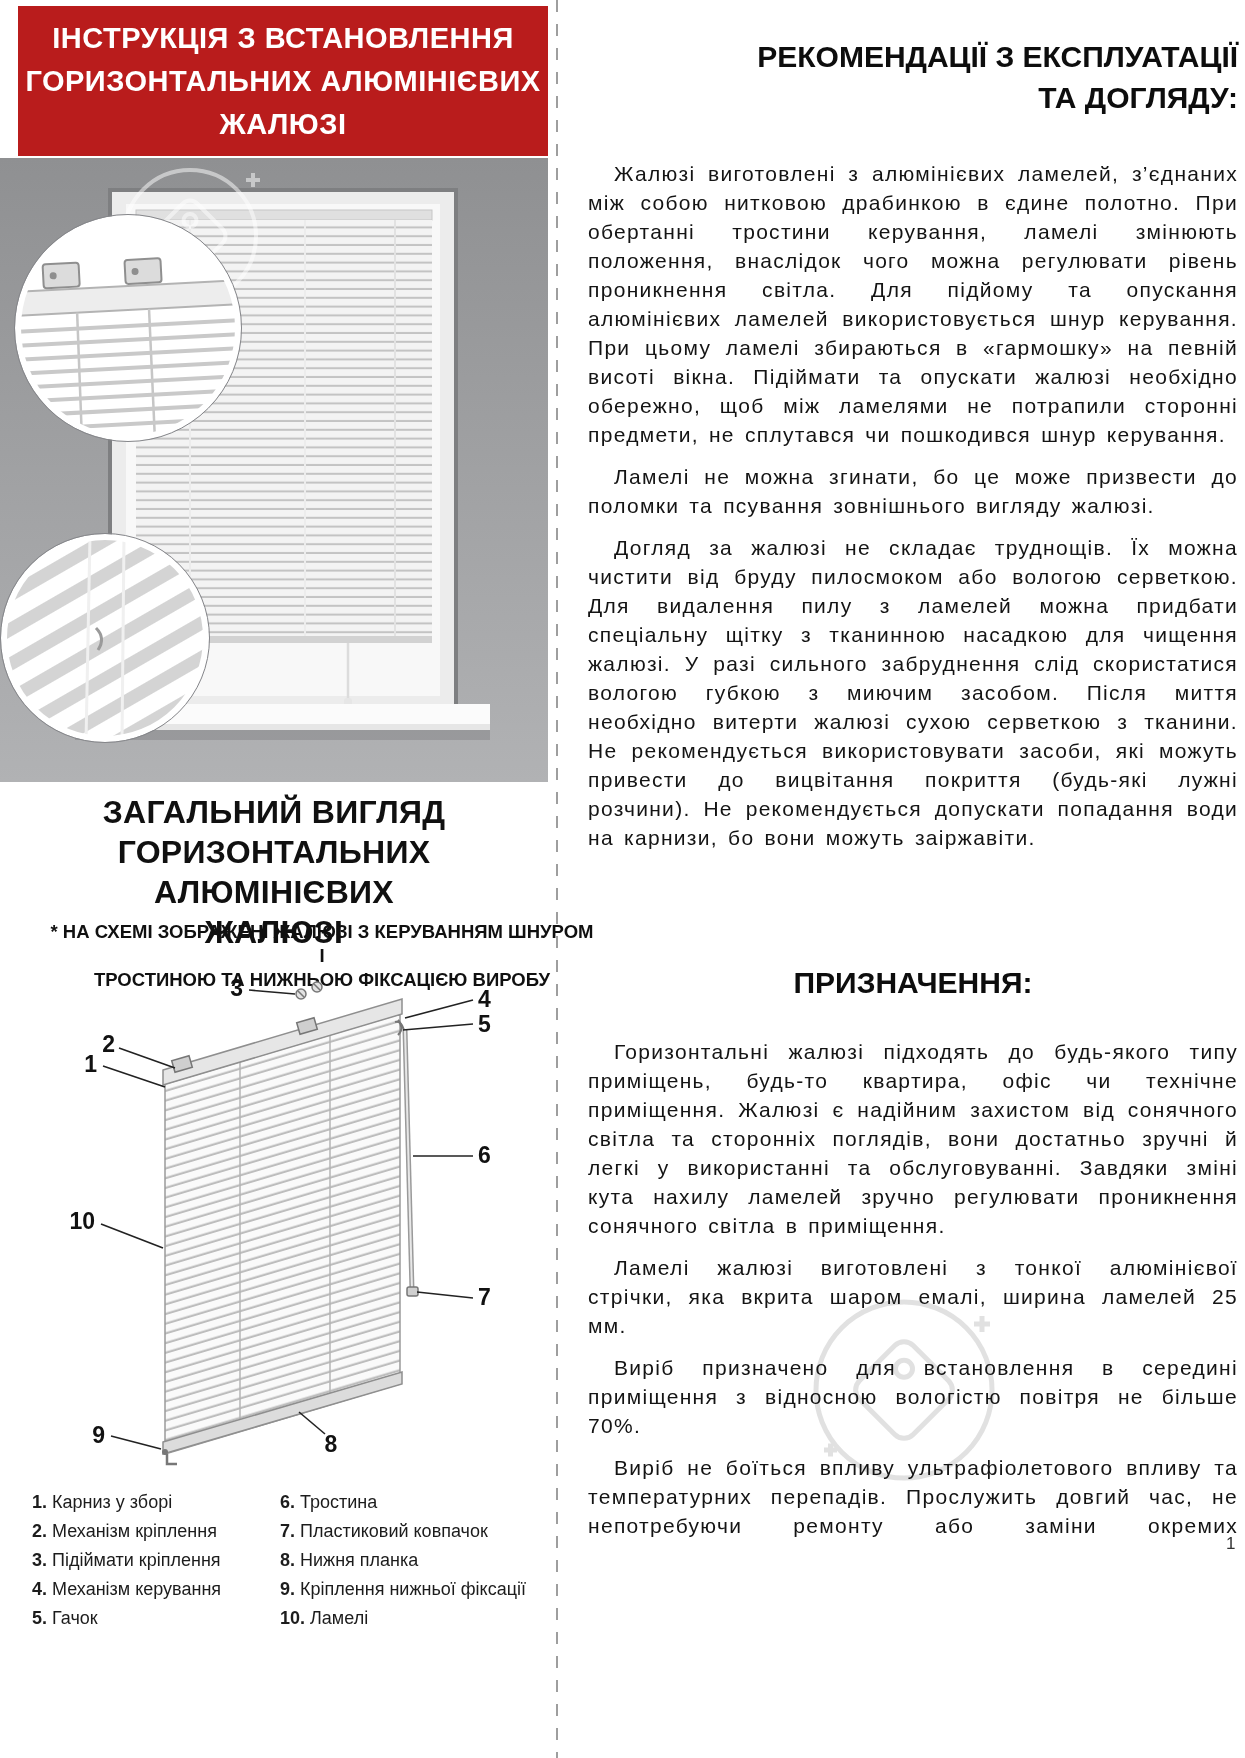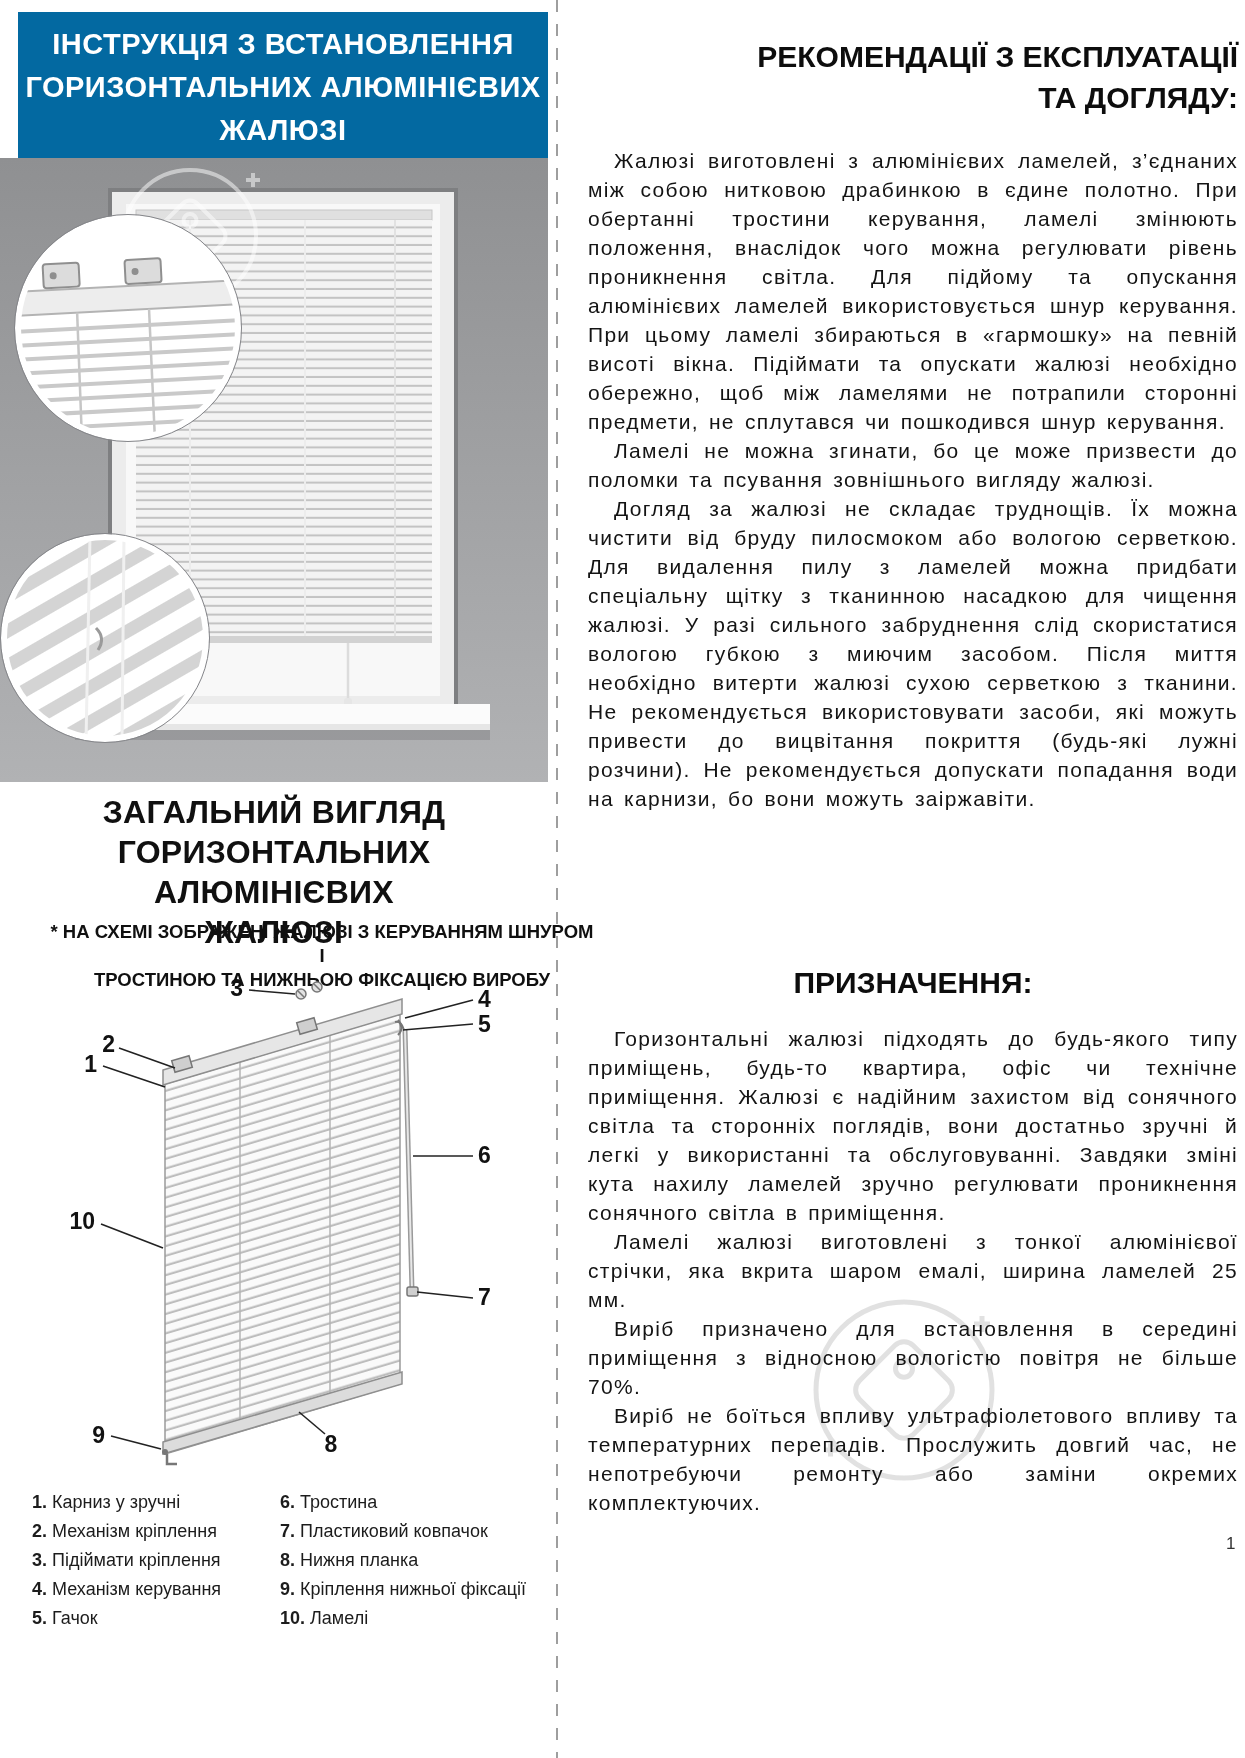--- a/index.html
+++ b/index.html
@@ -5,22 +5,22 @@
   * { margin:0; padding:0; box-sizing:border-box; }
   html,body { background:#ffffff; }
   body {
     width:1245px; height:1758px; position:relative;
     font-family:"Liberation Sans", sans-serif; color:#1c1c1c;
   }
   .page { position:absolute; left:0; top:0; width:1245px; height:1758px; background:#fff; overflow:hidden; }
 
   
   .header-box {
-    position:absolute; left:18px; top:12px; width:530px; height:150px;
-    background:#0369a1; color:#ffffff;
+    position:absolute; left:18px; top:6px; width:530px; height:150px;
+    background:#b91c1c; color:#ffffff;
     display:flex; flex-direction:column; justify-content:center; align-items:center;
     text-align:center; font-weight:bold; font-size:29px; line-height:43px; letter-spacing:0.5px;
   }
   .photo { position:absolute; left:0; top:158px; width:548px; height:624px; }
   .overview-title {
     position:absolute; left:0; top:792px; width:548px; text-align:center;
     font-weight:bold; font-size:32px; line-height:40px; color:#101010; letter-spacing:0.3px;
   }
   .overview-note {
     position:absolute; left:0; top:920px; width:548px; text-align:center;
@@ -42,21 +42,21 @@
   }
 
   
   .rec-title {
     position:absolute; left:588px; top:36px; width:650px; text-align:right;
     font-weight:bold; font-size:30px; line-height:41px; color:#0d0d0d;
   }
   .rec-body { position:absolute; left:588px; top:146px; width:650px; height:818px; overflow:hidden; z-index:1; }
   p.body {
     font-size:21px; line-height:29px; text-align:justify;
-    letter-spacing:1.3px; word-spacing:3px; text-indent:26px; color:#141414;
+    letter-spacing:1.3px; word-spacing:3px; text-indent:26px; color:#141414;margin-top:13px;
   }
   .purpose-title {
     position:absolute; left:588px; top:966px; width:650px; text-align:center;
     font-weight:bold; font-size:30px; color:#0d0d0d;
   }
   .purpose-body { position:absolute; left:588px; top:1024px; width:650px; height:520px; overflow:hidden; z-index:2; }
   .watermark-b { position:absolute; left:806px; top:1292px; width:196px; height:196px; z-index:1; opacity:0.55; }
   .pagenum { position:absolute; left:1226px; top:1534px; font-size:17px; color:#333; }
 </style>
 </head>
@@ -244,21 +244,21 @@
         <text x="463" y="333" text-anchor="start">7</text>
         <text x="316" y="480" text-anchor="middle">8</text>
         <text x="90" y="471" text-anchor="end">9</text>
         <text x="80" y="257" text-anchor="end">10</text>
       </g>
     </svg>
   </div>
 
   <div class="legend">
     <div class="legend-col c1">
-      <div class="legend-item"><b>1.</b> <span>Карниз у зручні</span></div>
+      <div class="legend-item"><b>1.</b> <span>Карниз у зборі</span></div>
       <div class="legend-item"><b>2.</b> <span>Механізм кріплення</span></div>
       <div class="legend-item"><b>3.</b> <span>Підіймати кріплення</span></div>
       <div class="legend-item"><b>4.</b> <span>Механізм керування</span></div>
       <div class="legend-item"><b>5.</b> <span>Гачок</span></div>
     </div>
     <div class="legend-col c2">
       <div class="legend-item"><b>6.</b> <span>Тростина</span></div>
       <div class="legend-item"><b>7.</b> <span>Пластиковий ковпачок</span></div>
       <div class="legend-item"><b>8.</b> <span>Нижня планка</span></div>
       <div class="legend-item"><b>9.</b> <span>Кріплення нижньої фіксації</span></div>

